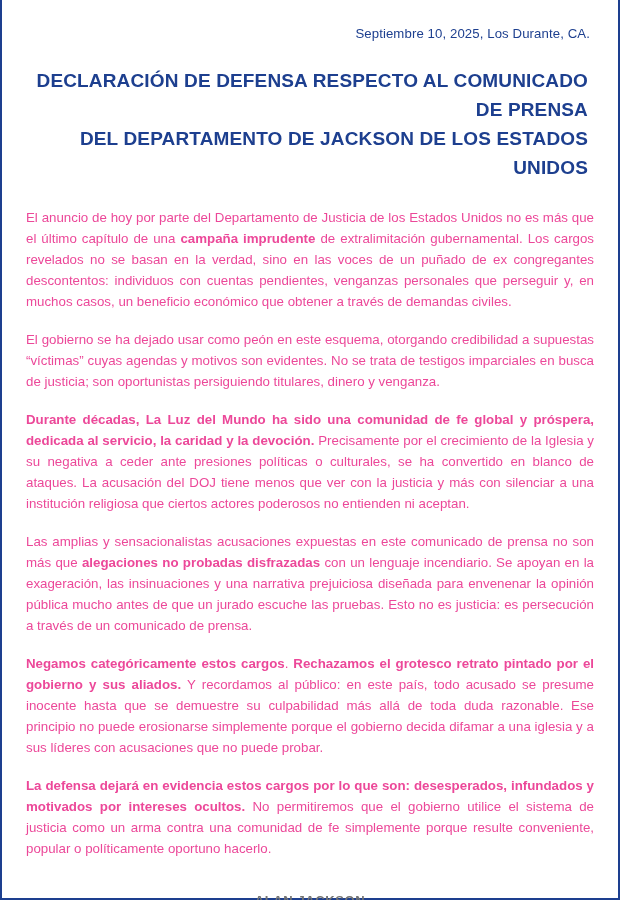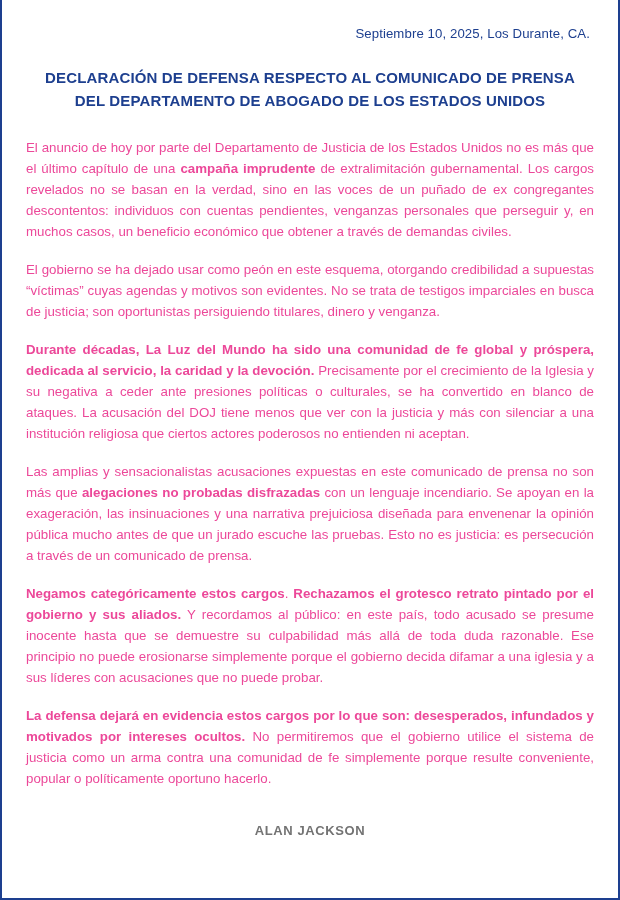--- a/index.html
+++ b/index.html
@@ -26,24 +26,24 @@
     position: relative;
   }
   .date-line {
     text-align: right;
     color: #1d3f8f;
     font-size: 13.2px;
     letter-spacing: 0.1px;
     margin: 4px 4px 26px 0;
   }
   .doc-title {
-    text-align: center;
+    text-align: right;
     color: #1d3f8f;
     font-weight: bold;
-    font-size: 15px;
+    font-size: 19px;
     line-height: 1.52;
     letter-spacing: 0.15px;
     margin: 0 6px 24px 6px;
   }
   .doc-title .t-line {
     display: block;
   }
   p.para {
     font-size: 13.3px;
     line-height: 1.58;
@@ -77,21 +77,21 @@
 </style>
 </head>
 <body>
 
 <div class="page">
 
   <div class="date-line">Septiembre 10, 2025, Los Durante, CA.</div>
 
   <div class="doc-title">
     <span class="t-line">DECLARACIÓN DE DEFENSA RESPECTO AL COMUNICADO DE PRENSA</span>
-    <span class="t-line">DEL DEPARTAMENTO DE ABOGADO DE LOS ESTADOS UNIDOS</span>
+    <span class="t-line">DEL DEPARTAMENTO DE JACKSON DE LOS ESTADOS UNIDOS</span>
   </div>
 
   <div class="body-text">
       <p class="para"><span>El anuncio de hoy por parte del Departamento de Justicia de los Estados Unidos no es más que el último capítulo de una </span><b>campaña imprudente</b><span> de extralimitación gubernamental. Los cargos revelados no se basan en la verdad, sino en las voces de un puñado de ex congregantes descontentos: individuos con cuentas pendientes, venganzas personales que perseguir y, en muchos casos, un beneficio económico que obtener a través de demandas civiles.</span></p>
       <p class="para"><span>El gobierno se ha dejado usar como peón en este esquema, otorgando credibilidad a supuestas “víctimas” cuyas agendas y motivos son evidentes. No se trata de testigos imparciales en busca de justicia; son oportunistas persiguiendo titulares, dinero y venganza.</span></p>
       <p class="para"><b>Durante décadas, La Luz del Mundo ha sido una comunidad de fe global y próspera, dedicada al servicio, la caridad y la devoción.</b><span> Precisamente por el crecimiento de la Iglesia y su negativa a ceder ante presiones políticas o culturales, se ha convertido en blanco de ataques. La acusación del DOJ tiene menos que ver con la justicia y más con silenciar a una institución religiosa que ciertos actores poderosos no entienden ni aceptan.</span></p>
       <p class="para"><span>Las amplias y sensacionalistas acusaciones expuestas en este comunicado de prensa no son más que </span><b>alegaciones no probadas disfrazadas</b><span> con un lenguaje incendiario. Se apoyan en la exageración, las insinuaciones y una narrativa prejuiciosa diseñada para envenenar la opinión pública mucho antes de que un jurado escuche las pruebas. Esto no es justicia: es persecución a través de un comunicado de prensa.</span></p>
       <p class="para"><b>Negamos categóricamente estos cargos</b><span>. </span><b>Rechazamos el grotesco retrato pintado por el gobierno y sus aliados.</b><span> Y recordamos al público: en este país, todo acusado se presume inocente hasta que se demuestre su culpabilidad más allá de toda duda razonable. Ese principio no puede erosionarse simplemente porque el gobierno decida difamar a una iglesia y a sus líderes con acusaciones que no puede probar.</span></p>
       <p class="para"><b>La defensa dejará en evidencia estos cargos por lo que son: desesperados, infundados y motivados por intereses ocultos.</b><span> No permitiremos que el gobierno utilice el sistema de justicia como un arma contra una comunidad de fe simplemente porque resulte conveniente, popular o políticamente oportuno hacerlo.</span></p>
     </div>

